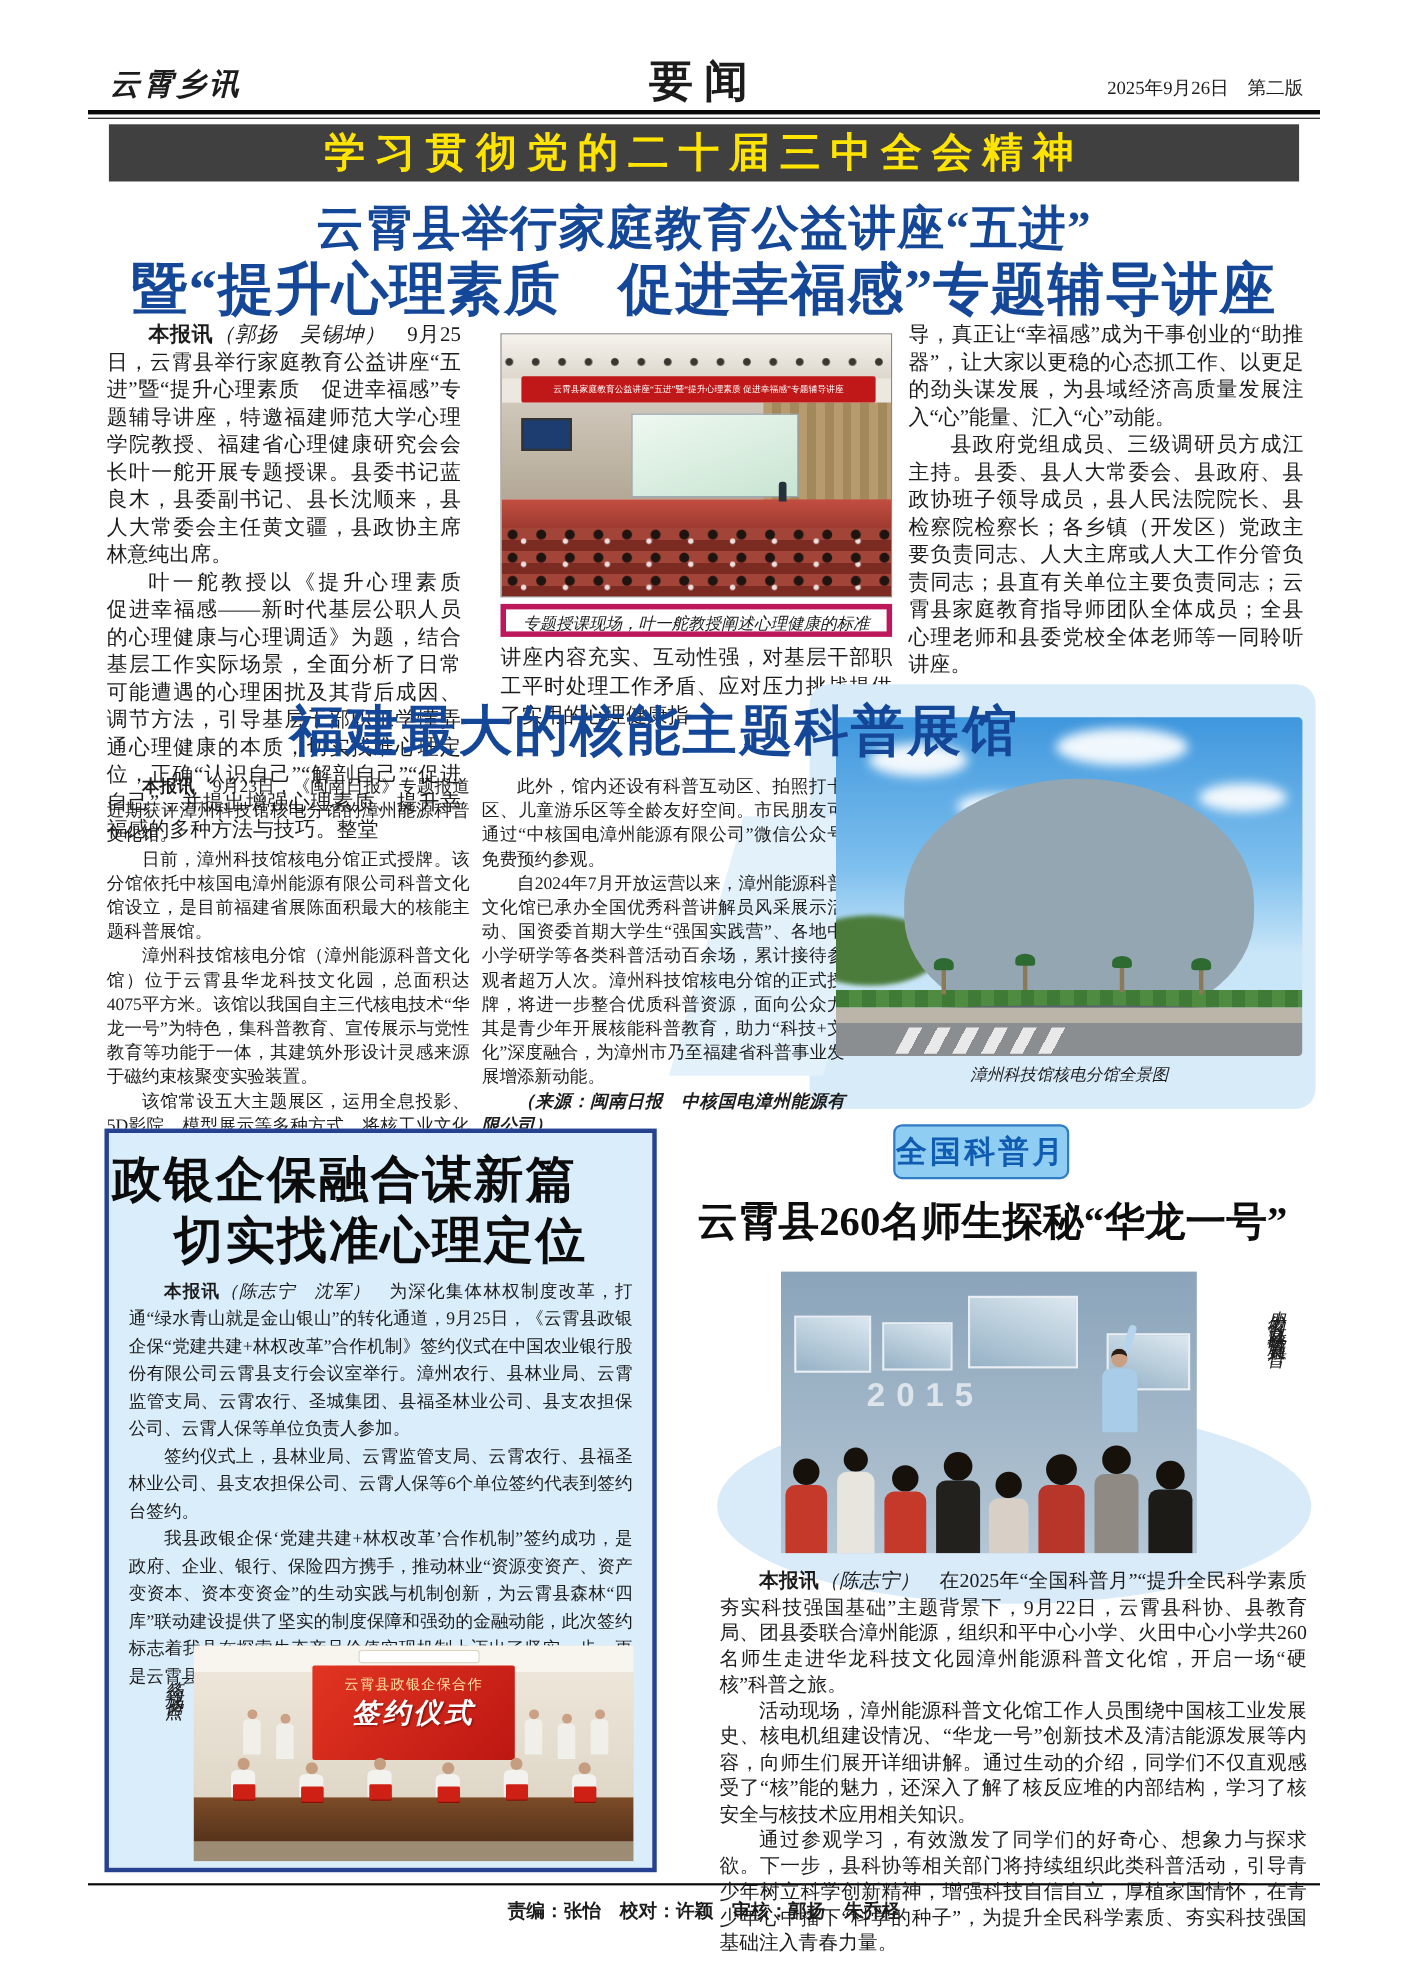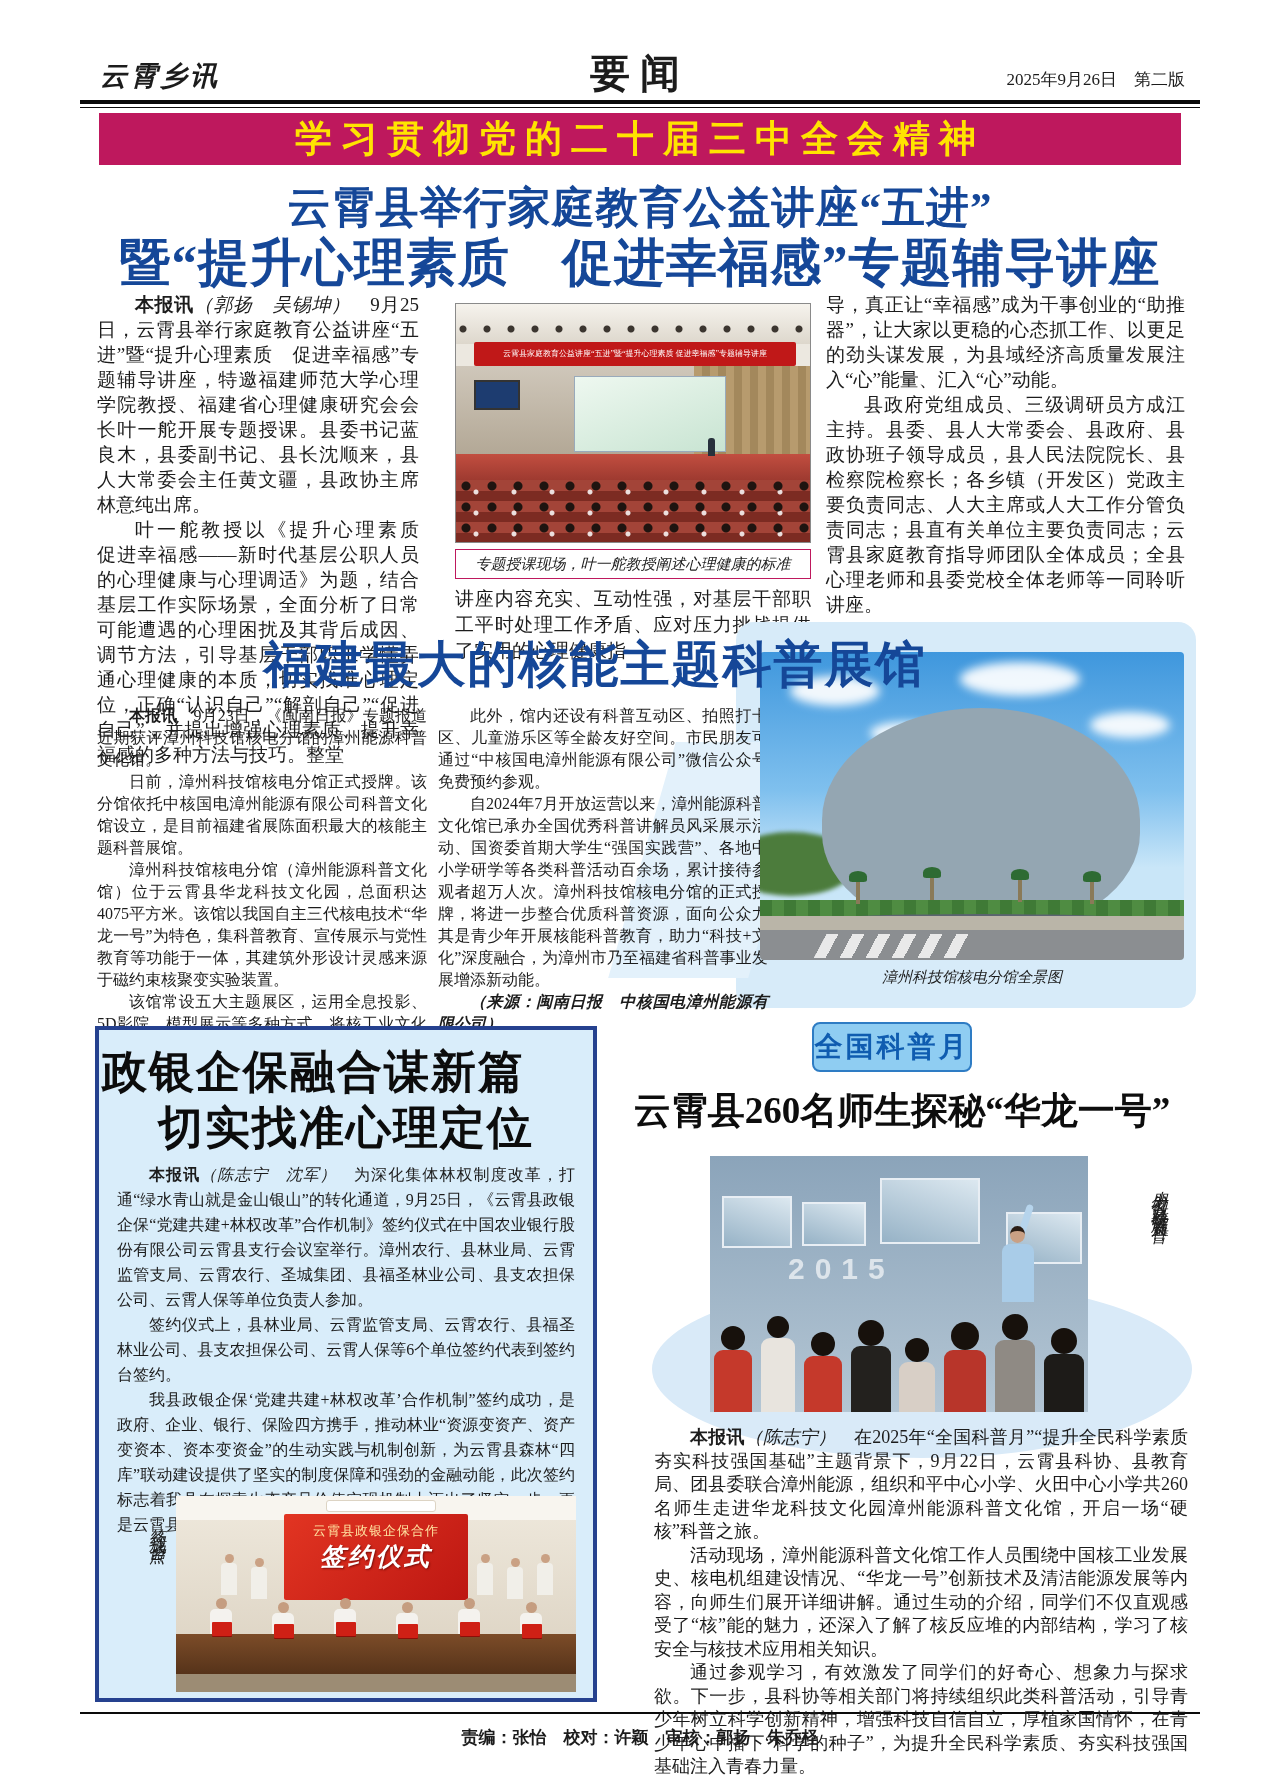--- a/index.html
+++ b/index.html
@@ -15,31 +15,31 @@
 .byline { font-style:italic; }
 
 
 .mast-left  { left:100px; top:58px; font-size:27px; font-weight:bold; font-style:italic; letter-spacing:3px; }
 .mast-ctr   { left:0; top:46px; width:1280px; font-size:40px; font-weight:bold; letter-spacing:10px; }
 .mast-right { left:880px; top:68px; width:305px; text-align:right; font-size:17px; }
 .rule-a { left:80px; top:100px; width:1120px; height:4px; background:#0a0a0a; }
 .rule-b { left:80px; top:107px; width:1120px; height:1px; background:#0a0a0a; }
 
 
-.banner { left:99px; top:113px; width:1082px; height:52px; background:#be185d;
+.banner { left:99px; top:113px; width:1082px; height:52px; background:#404040;
           color:#ffe400; font-size:37px; font-weight:bold; letter-spacing:9px;
           line-height:52px; text-align:center; font-family:"Liberation Sans","DejaVu Sans",sans-serif; }
 
 
 .a1-t1 { left:0; top:179px; width:1280px; font-size:43px; font-weight:bold; color:#154798; letter-spacing:1px; }
 .a1-t2 { left:0; top:229px; width:1280px; font-size:51px; font-weight:bold; color:#154798; letter-spacing:1px; }
 .a1c1 { left:97px;  top:292px; width:322px; height:336px; font-size:19px; line-height:25px; }
 .a1c3 { left:826px; top:292px; width:359px; height:306px; font-size:19px; line-height:25px; }
 .a1cont { left:455px; top:586px; width:356px; height:54px; font-size:19px; line-height:26px; }
-.cap1 { left:455px; top:549px; width:356px; height:30px; border:1px solid #be185d;
+.cap1 { left:455px; top:549px; width:356px; height:30px; border:5px solid #be185d;
         font-size:15px; line-height:28px; text-align:center; }
 
 
 .ph1 { left:455px; top:303px; width:356px; height:240px; border:1px solid #8a8a8a; background:#ece8e0; overflow:hidden; }
 .ph1-ceil { left:0; top:0; width:100%; height:40px; background:linear-gradient(#f6f3ed,#ddd7cc); }
 .ph1-spots{ left:0; top:18px; width:100%; height:14px;
   background:radial-gradient(circle at 7px 7px,#3c3630 3px,transparent 4px); background-size:24px 14px; }
 .ph1-ban  { left:18px; top:38px; width:322px; height:24px; background:#c01818; border-radius:2px;
   color:#fff; font-size:8px; line-height:24px; text-align:center; white-space:nowrap; overflow:hidden; }
 .ph1-wall { left:0; top:62px; width:100%; height:88px; background:linear-gradient(180deg,#cfc7ba,#b3a896); }

